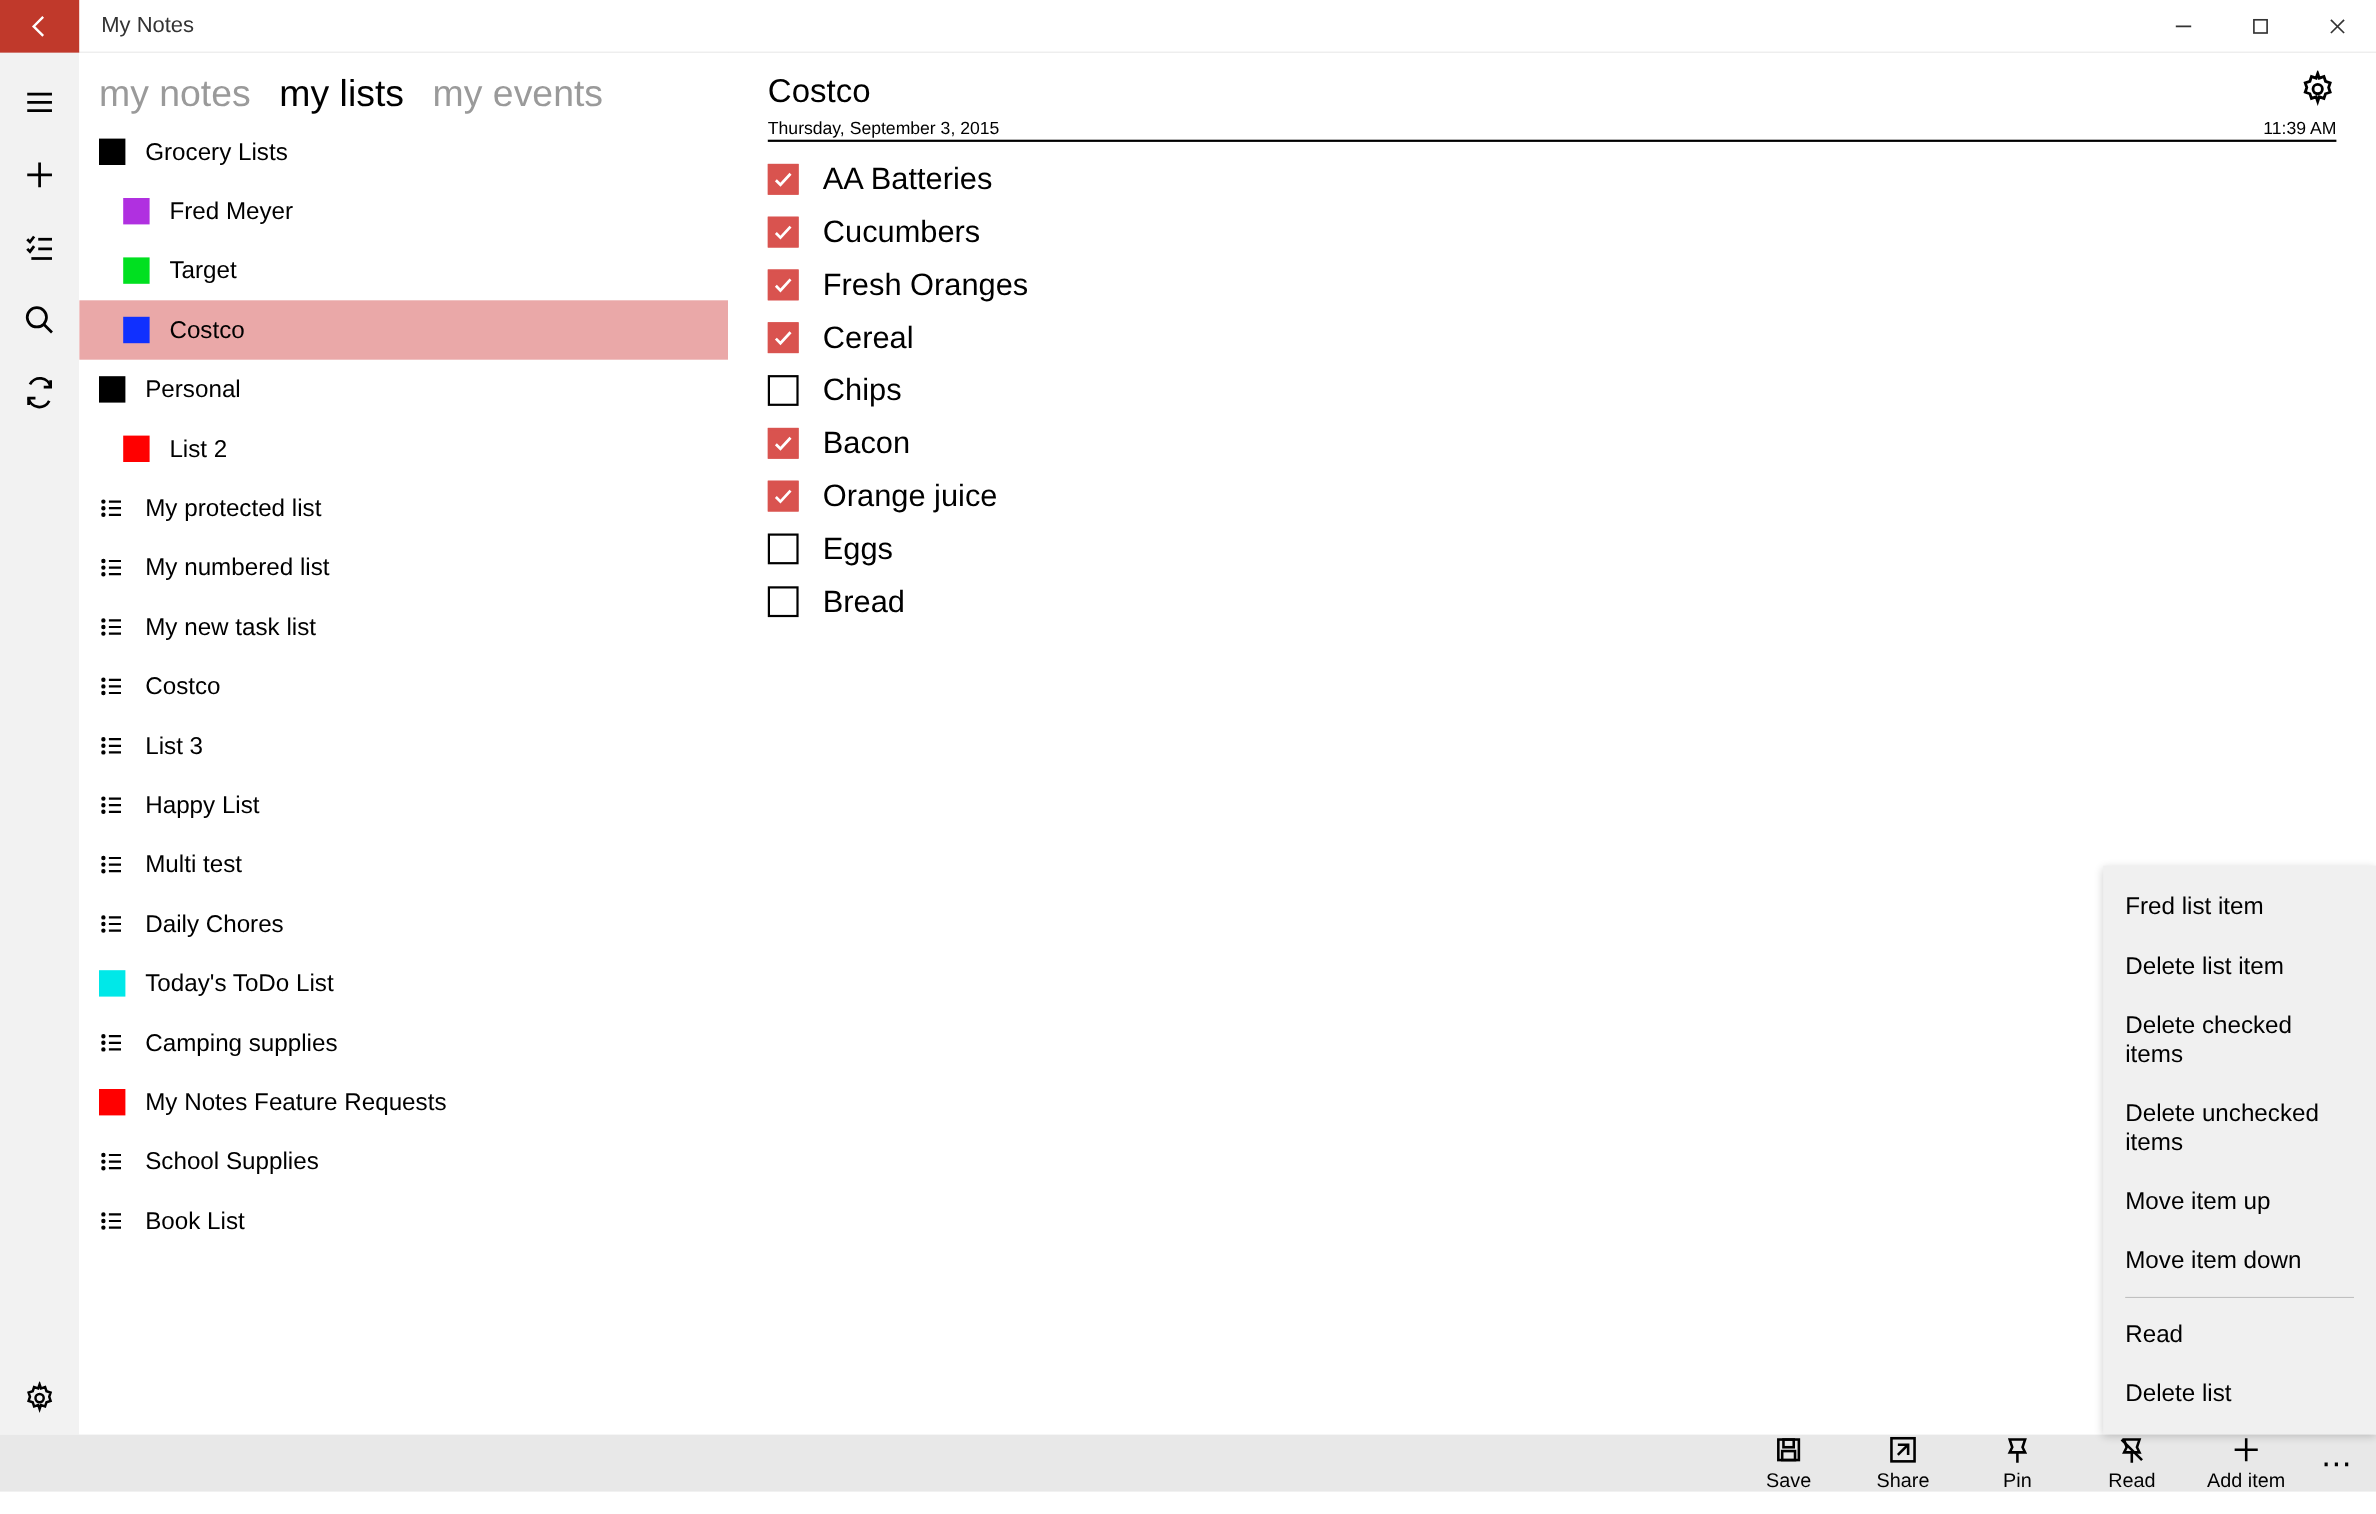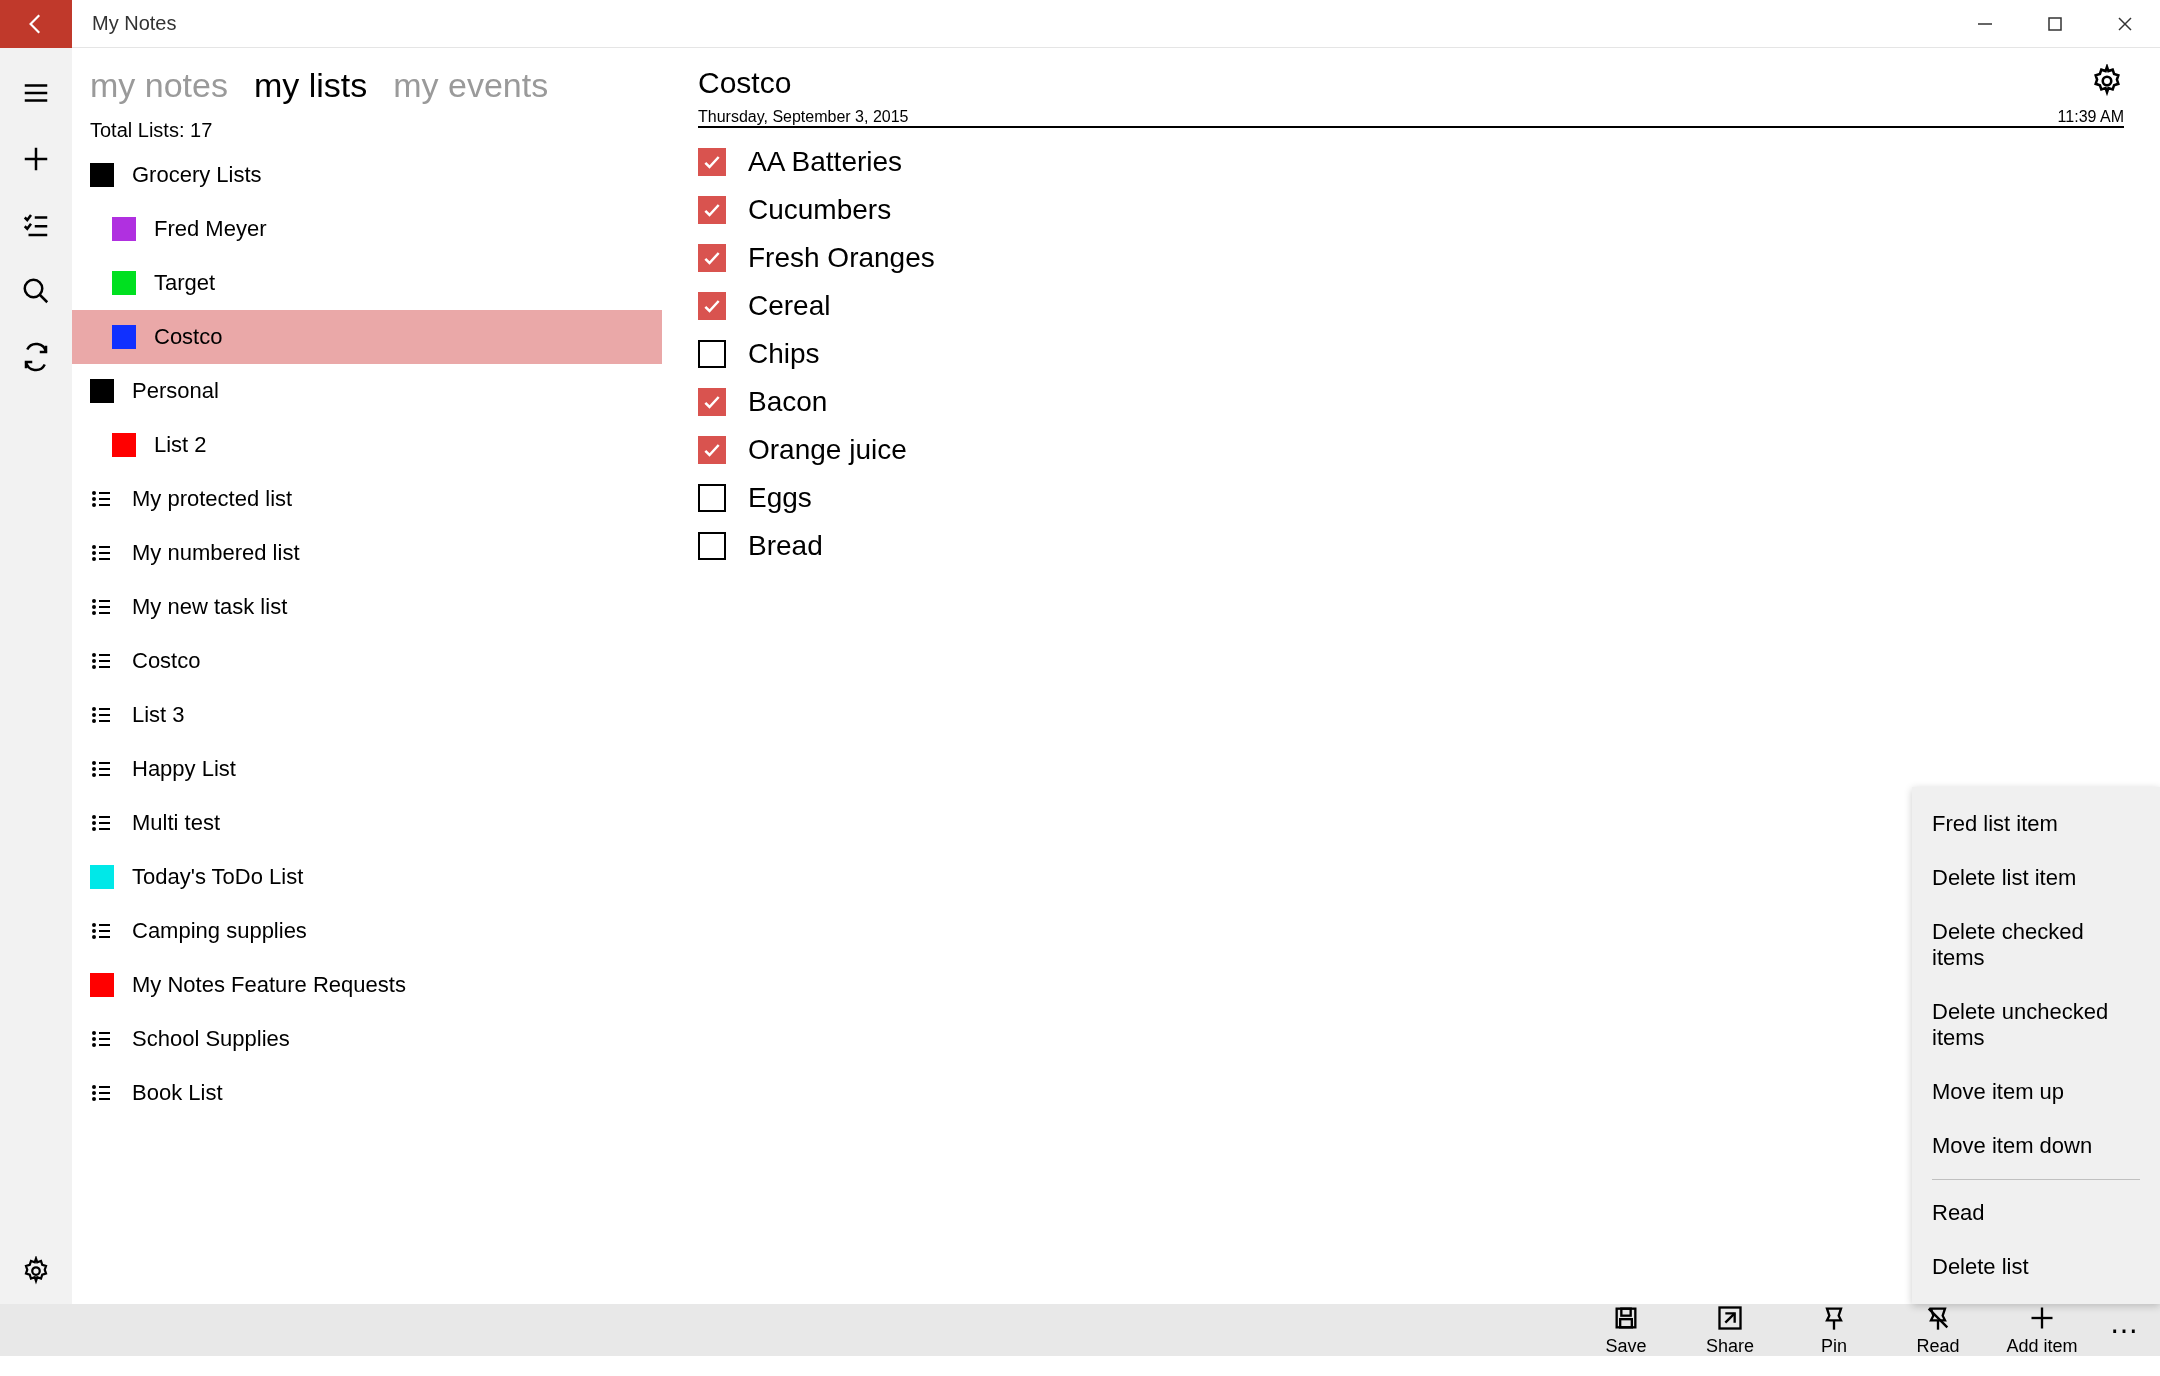--- a/index.html
+++ b/index.html
@@ -139,21 +139,20 @@
         </svg>
     </div>
   </div>
 
   <div class="sidebar">
     <div class="tabs">
       <div class="tab">my notes</div>
       <div class="tab active">my lists</div>
       <div class="tab">my events</div>
     </div>
-    <div class="total-line">Total Lists: 17</div>
     <div class="list-container" id="tree-container">
         <div class="tree-row indent0">
           <span class="swatch" style="background:#000000"></span>
           <span>Grocery Lists</span>
         </div>
         <div class="tree-row indent1">
           <span class="swatch" style="background:#b030e0"></span>
           <span>Fred Meyer</span>
         </div>
         <div class="tree-row indent1">
@@ -255,20 +254,33 @@
             <svg width="24" height="24" viewBox="0 0 24 24" stroke-width="2">
               <circle cx="4" cy="6" r="1" fill="#000"></circle>
               <line x1="9" y1="6" x2="20" y2="6"></line>
               <circle cx="4" cy="12" r="1" fill="#000"></circle>
               <line x1="9" y1="12" x2="20" y2="12"></line>
               <circle cx="4" cy="18" r="1" fill="#000"></circle>
               <line x1="9" y1="18" x2="20" y2="18"></line>
             </svg>
           </span>
           <span>Multi test</span>
+        </div>
+        <div class="tree-row indent0">
+          <span class="list-glyph">
+            <svg width="24" height="24" viewBox="0 0 24 24" stroke-width="2">
+              <circle cx="4" cy="6" r="1" fill="#000"></circle>
+              <line x1="9" y1="6" x2="20" y2="6"></line>
+              <circle cx="4" cy="12" r="1" fill="#000"></circle>
+              <line x1="9" y1="12" x2="20" y2="12"></line>
+              <circle cx="4" cy="18" r="1" fill="#000"></circle>
+              <line x1="9" y1="18" x2="20" y2="18"></line>
+            </svg>
+          </span>
+          <span>Daily Chores</span>
         </div>
         <div class="tree-row indent0">
           <span class="swatch" style="background:#00e8e8"></span>
           <span>Today's ToDo List</span>
         </div>
         <div class="tree-row indent0">
           <span class="list-glyph">
             <svg width="24" height="24" viewBox="0 0 24 24" stroke-width="2">
               <circle cx="4" cy="6" r="1" fill="#000"></circle>
               <line x1="9" y1="6" x2="20" y2="6"></line>

